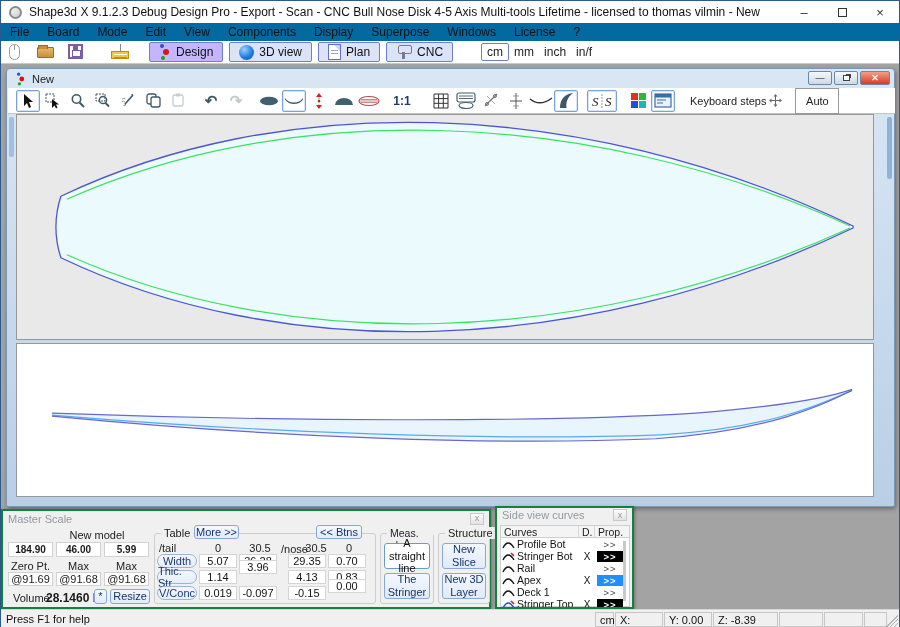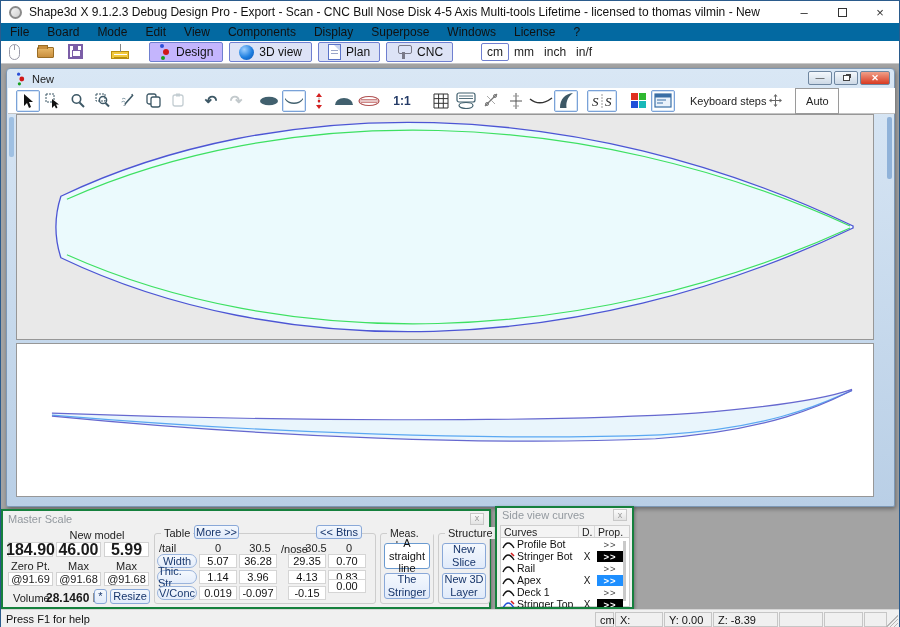--- a/index.html
+++ b/index.html
@@ -86,21 +86,21 @@
   .vthumb { position:absolute; right:2px; top:48px; width:5px; height:62px; background:#8fb2d9; border-radius:2px; }
   .lstrip { position:absolute; left:2px; top:48px; width:5px; height:40px; background:#9fc0e2; border-radius:2px; }
 
   
   .panel { position:absolute; background:#f0f0f0; border:2px solid #15803d; box-shadow:1px 1px 3px rgba(0,0,0,.3); }
   .ptitle { height:15px; display:flex; align-items:center; padding:0 5px; font-size:11px; color:#93999f; }
   .pclose { margin-left:auto; width:14px; height:12px; border:1px solid #c8c8c8; background:linear-gradient(#fbfbfb,#e3e3e3);
             color:#9a9a9a; font-size:9px; display:flex; align-items:center; justify-content:center; line-height:1; }
 
   .mscale { left:0px; top:445px; width:490px; height:100px; }
-  .field { background:#fff; border:1px solid #d2d2d2; display:flex; align-items:center; justify-content:center; font-size:16px; }
+  .field { background:#fff; border:1px solid #d2d2d2; display:flex; align-items:center; justify-content:center; font-size:10px; }
   .field.bold { font-weight:bold; }
   .lbl { font-size:11px; color:#222; }
   .groupbox { position:absolute; border:1px solid #cdcdcd; border-radius:3px; }
   .glegend { position:absolute; top:-7px; left:6px; background:#f0f0f0; padding:0 3px; font-size:11px; color:#222; }
   .bluebtn { background:linear-gradient(#f4f8fd,#e0eafa); border:1px solid #89a8d8; border-radius:3px; color:#17356b;
              display:flex; align-items:center; justify-content:center; text-align:center; font-size:11px; line-height:1.15; }
   .bluebtn.white { background:#fff; border-color:#6a9ad0; color:#111; }
   .rowlbl { background:linear-gradient(#f4f8fd,#e4edfb); border:1px solid #9ab4dc; border-radius:7px; color:#1a3a70;
             display:flex; align-items:center; justify-content:center; font-size:11px; }
   .cell { background:#fff; border:1px solid #d5d5d5; display:flex; align-items:center; justify-content:center; font-size:11px; color:#111; }
@@ -434,21 +434,21 @@
       <div class="thead" style="left:327px; top:31px; width:38px; text-align:center;">0</div>
 
       <div class="abs rowlbl" style="left:154px; top:43px; width:40px; height:14px;">Width</div>
       <div class="abs cell" style="left:196px; top:43px; width:38px; height:14px;">5.07</div>
       <div class="abs cell" style="left:236px; top:43px; width:38px; height:14px;">36.28</div>
       <div class="abs cell" style="left:285px; top:43px; width:38px; height:14px;">29.35</div>
       <div class="abs cell" style="left:325px; top:43px; width:38px; height:14px;">0.70</div>
 
       <div class="abs rowlbl" style="left:154px; top:59px; width:40px; height:14px;">Thic. Str</div>
       <div class="abs cell" style="left:196px; top:59px; width:38px; height:14px;">1.14</div>
-      <div class="abs cell" style="left:236px; top:59px; width:38px; height:14px;">3.96</div>
+      <div class="abs cell" style="left:236px; top:49px; width:38px; height:14px;">3.96</div>
       <div class="abs cell" style="left:285px; top:59px; width:38px; height:14px;">4.13</div>
       <div class="abs cell" style="left:325px; top:59px; width:38px; height:14px;">0.83</div>
 
       <div class="abs rowlbl" style="left:154px; top:75px; width:40px; height:14px;">V/Conc</div>
       <div class="abs cell" style="left:196px; top:75px; width:38px; height:14px;">0.019</div>
       <div class="abs cell" style="left:236px; top:75px; width:38px; height:14px;">-0.097</div>
       <div class="abs cell" style="left:285px; top:75px; width:38px; height:14px;">-0.15</div>
       <div class="abs cell" style="left:325px; top:68px; width:38px; height:14px;">0.00</div>
 
       <div class="groupbox" style="left:377px; top:22px; width:54px; height:71px;">

